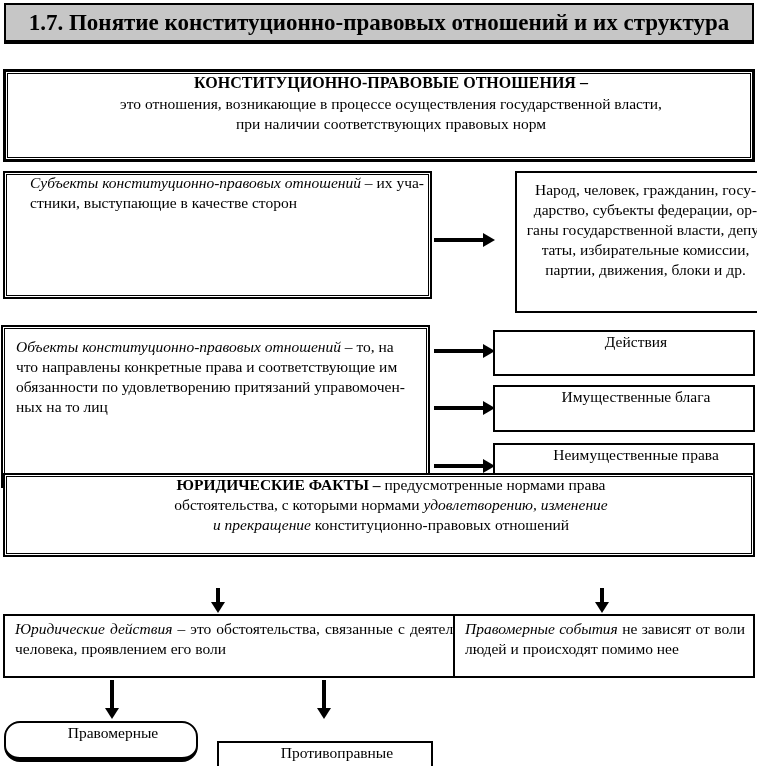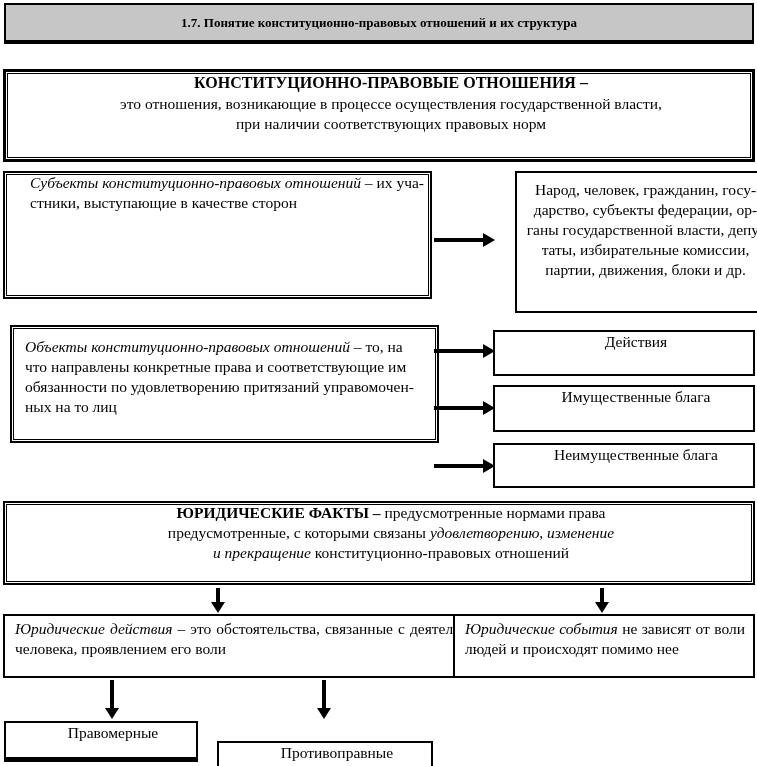--- a/index.html
+++ b/index.html
@@ -6,21 +6,21 @@
   #canvas {
     position:relative; width:757px; height:766px; background:#ffffff;
     font-family:"Liberation Serif","DejaVu Serif",serif; color:#000;
   }
   
   .title-bar {
     position:absolute; left:4px; top:3px; width:750px; height:41px;
     box-sizing:border-box; background:#c6c6c6;
     border:2px solid #000; border-bottom-width:4px;
     display:flex; align-items:center; justify-content:center;
-    font-weight:bold; font-size:13px;
+    font-weight:bold; font-size:23px;
   }
   
   .dbox {
     position:absolute; box-sizing:border-box; background:#fff; border:2px solid #000;
   }
   .dbox::before {
     content:""; position:absolute; inset:1px; border:1px solid #000; pointer-events:none;
   }
   .dbox.thick { border-width:3px; }
   
@@ -83,21 +83,21 @@
   <div class="sbox" style="left:515px; top:171px; width:261px; height:142px;">
     <div class="content h-center" style="padding-top:7px;">
       <div class="ml">Народ, человек, гражданин, госу-
 дарство, субъекты федерации, ор-
 ганы государственной власти, депу-
 таты, избирательные комиссии,
 партии, движения, блоки и др.</div>
     </div>
   </div>
 
-  <div class="dbox" style="left:10px; top:325px; width:429px; height:118px;">
+  <div class="dbox" style="left:1px; top:325px; width:429px; height:163px;">
     <div class="content" style="padding:10px 10px 0 13px;">
       <div><i class="it">Объекты конституционно-правовых отношений</i><span class="ml"> – то, на
 что направлены конкретные права и соответствующие им
 обязанности по удовлетворению притязаний управомочен-
 ных на то лиц</span></div>
     </div>
   </div>
 
   <div class="ha" style="left:434px; top:349px; width:49px;"></div>
   <div class="ha" style="left:434px; top:406px; width:49px;"></div>
@@ -108,53 +108,53 @@
       <span>Действия</span>
     </div>
   </div>
   <div class="sbox" style="left:493px; top:385px; width:262px; height:47px;">
     <div class="content v-center h-center">
       <span>Имущественные блага</span>
     </div>
   </div>
   <div class="sbox" style="left:493px; top:443px; width:262px; height:45px;">
     <div class="content v-center h-center">
-      <span>Неимущественные блага</span>
+      <span>Неимущественные права</span>
     </div>
   </div>
 
-  <div class="dbox" style="left:3px; top:501px; width:752px; height:84px;">
+  <div class="dbox" style="left:3px; top:473px; width:752px; height:84px;">
     <div class="content v-center h-center">
       <div>
         <b class="bd">ЮРИДИЧЕСКИЕ ФАКТЫ – </b><span>предусмотренные нормами права</span><br>
-        <span>предусмотренные, с которыми связаны </span><i class="it">удовлетворению, изменение</i><br>
+        <span>обстоятельства, с которыми нормами </span><i class="it">удовлетворению, изменение</i><br>
         <i class="it">и прекращение</i><span> конституционно-правовых отношений</span>
       </div>
     </div>
   </div>
 
   <div class="va" style="left:216px; top:588px; height:14px;"></div>
   <div class="va" style="left:600px; top:588px; height:14px;"></div>
 
   <div class="sbox" style="left:3px; top:614px; width:516px; height:64px;">
     <div class="content" style="padding:3px 8px 0 10px;">
       <div class="just"><i class="it">Юридические действия</i><span> – это обстоятельства, связанные с деятельностью человека, проявлением его воли</span></div>
     </div>
   </div>
 
   <div class="sbox" style="left:453px; top:614px; width:302px; height:64px;">
     <div class="content" style="padding:3px 8px 0 10px;">
-      <div class="just"><i class="it">Юридические события</i><span> не зависят от воли людей и происходят помимо нее</span></div>
+      <div class="just"><i class="it">Правомерные события</i><span> не зависят от воли людей и происходят помимо нее</span></div>
     </div>
   </div>
 
   <div class="va" style="left:110px; top:680px; height:28px;"></div>
   <div class="va" style="left:322px; top:680px; height:28px;"></div>
 
-  <div class="sbox heavy-bottom" style="left:4px; top:721px; width:194px; height:41px;">
+  <div class="sbox heavy-bottom" style="left:4px; top:721px; width:194px; height:41px;border-radius:16px;">
     <div class="content v-center h-center">
       <span>Правомерные</span>
     </div>
   </div>
   <div class="sbox heavy-bottom" style="left:217px; top:741px; width:216px; height:41px;">
     <div class="content v-center h-center">
       <span>Противоправные</span>
     </div>
   </div>
 

